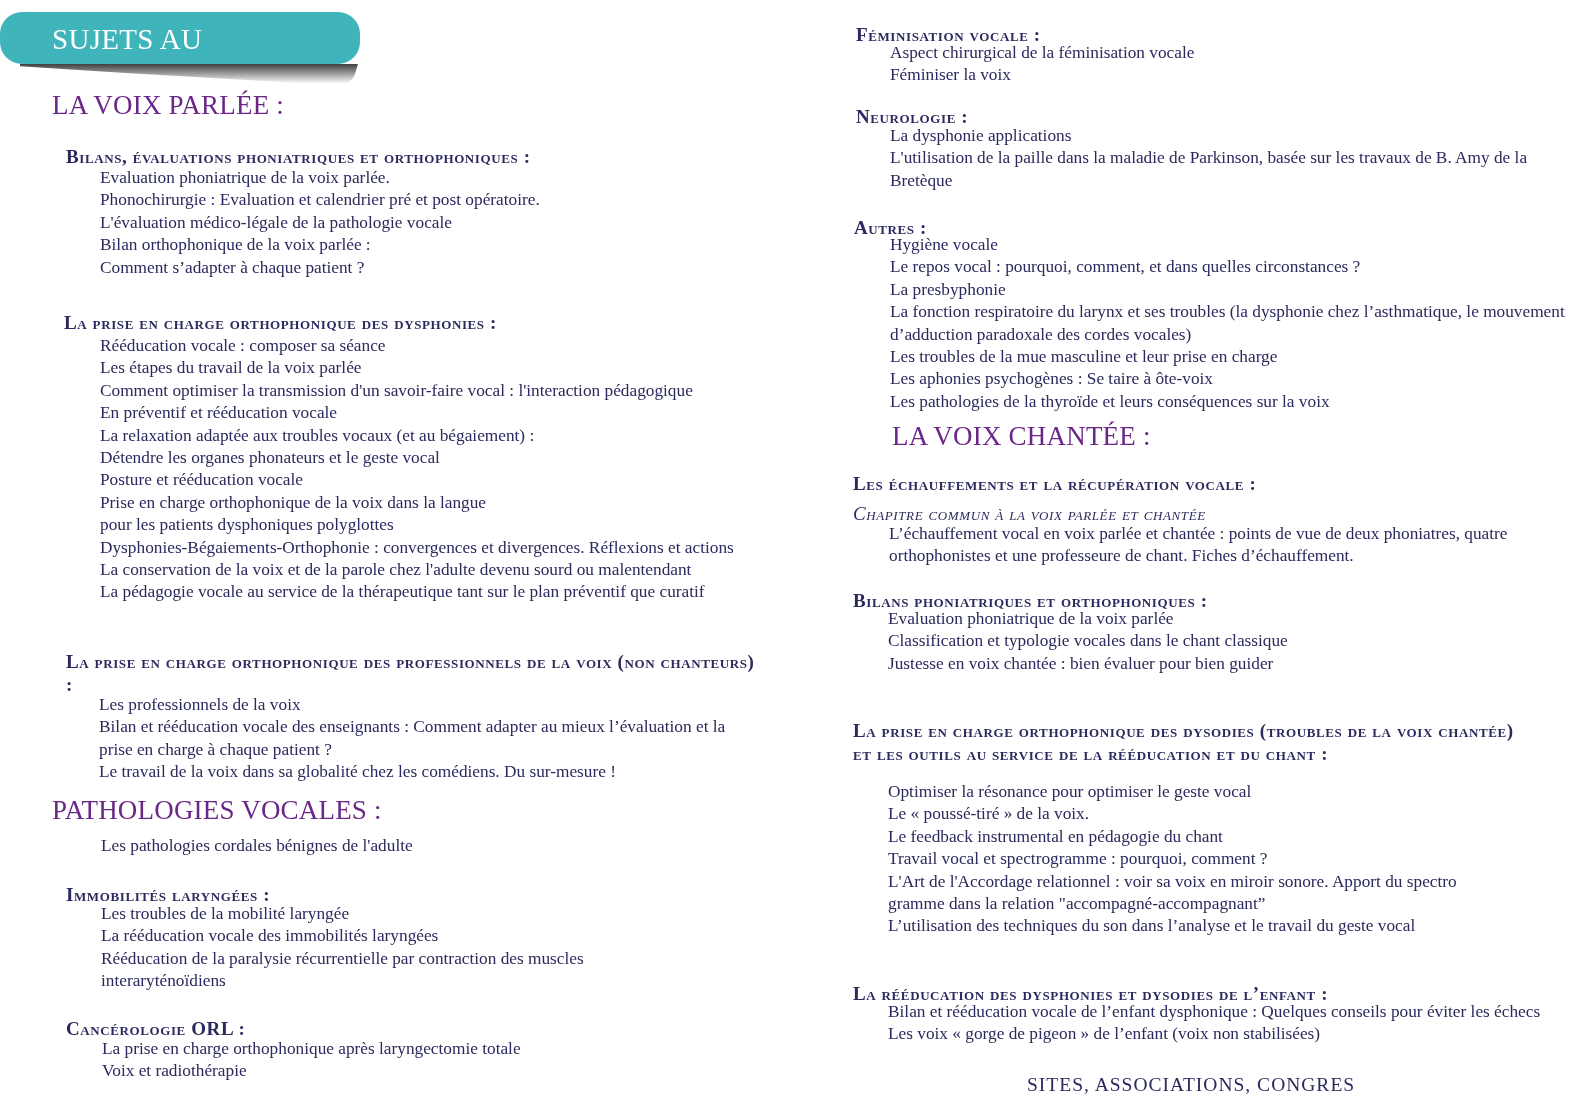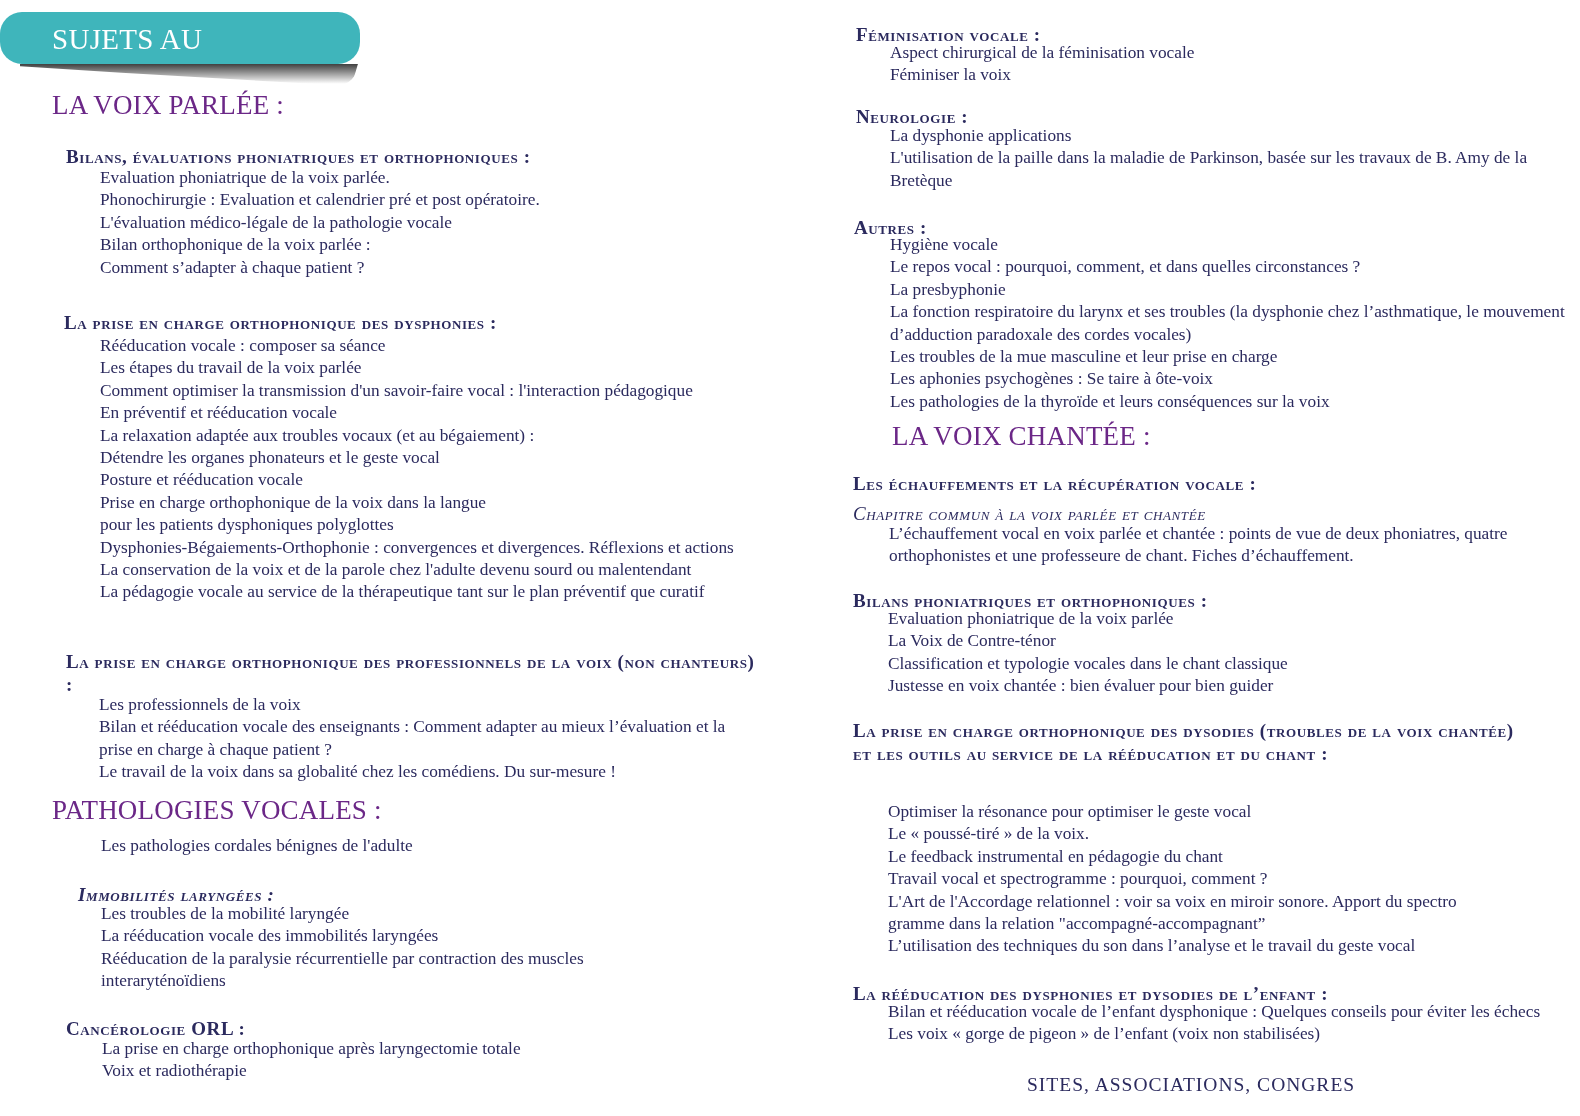--- a/index.html
+++ b/index.html
@@ -63,21 +63,21 @@
       <li>Les professionnels de la voix</li>
       <li>Bilan et rééducation vocale  des enseignants : Comment adapter au mieux l’évaluation et la prise en charge à chaque patient ?</li>
       <li>Le travail de la voix dans sa globalité chez les comédiens. Du sur-mesure !</li>
     </ul>
 
   <h1 class="major" data-pos="" style="top:795px;left:0;">PATHOLOGIES VOCALES :</h1>
   <ul class="items" data-pos="" style="top:835px;left:1px;width:650px;">
       <li>Les pathologies cordales bénignes de l'adulte</li>
     </ul>
 
-  <h2 class="cat" data-pos="" style="top:871px;left:14px;font-style:italic;">Immobilités laryngées :</h2>
+  <h2 class="cat" data-pos="" style="top:871px;left:2px;">Immobilités laryngées :</h2>
   <ul class="items" data-pos="" style="top:903px;left:1px;width:560px;">
       <li>Les troubles de la mobilité laryngée</li>
       <li>La rééducation vocale des immobilités laryngées</li>
       <li>Rééducation de la paralysie récurrentielle  par contraction des muscles interaryténoïdiens</li>
     </ul>
 
   <h2 class="cat" data-pos="" style="top:1005px;left:2px;">Cancérologie ORL :</h2>
   <ul class="items" data-pos="" style="top:1038px;left:2px;width:650px;">
       <li>La prise en charge orthophonique après laryngectomie totale</li>
       <li>Voix et radiothérapie</li>
@@ -112,27 +112,26 @@
 
   <h2 class="cat" data-pos="" style="top:460px;left:1px;">Les échauffements et la récupération vocale :</h2>
   <h3 class="cat italic" data-pos="" style="top:490px;left:1px;font-weight:normal;">Chapitre commun à la voix parlée et chantée</h3>
   <ul class="items" data-pos="" style="top:523px;left:1px;width:700px;">
       <li>L’échauffement vocal  en voix parlée et chantée : points de vue de deux phoniatres, quatre orthophonistes et une professeure de chant. Fiches d’échauffement.</li>
     </ul>
 
   <h2 class="cat" data-pos="" style="top:577px;left:1px;">Bilans phoniatriques et orthophoniques :</h2>
   <ul class="items" data-pos="" style="top:608px;left:0;width:680px;">
       <li>Evaluation phoniatrique de la voix parlée</li>
-      <li>La Voix de Contre-ténor</li>
       <li>Classification et typologie vocales dans le chant classique</li>
       <li>Justesse en voix chantée : bien évaluer pour bien guider</li>
     </ul>
 
   <h2 class="cat" data-pos="" style="top:707px;left:1px;width:680px;">La prise en charge orthophonique des dysodies (troubles de la voix chantée) et les outils au service de la rééducation et du chant :</h2>
-  <ul class="items" data-pos="" style="top:781px;left:0;width:600px;margin-top:20px;">
+  <ul class="items" data-pos="" style="top:781px;left:0;width:600px;">
       <li>Optimiser la résonance pour optimiser le geste vocal</li>
       <li>Le « poussé-tiré » de la voix.</li>
       <li>Le feedback instrumental en pédagogie du chant</li>
       <li>Travail vocal et spectrogramme : pourquoi, comment ?</li>
       <li>L'Art de l'Accordage relationnel : voir sa voix en miroir sonore.  Apport du spectro gramme dans la relation "accompagné-accompagnant”</li>
       <li>L’utilisation des techniques du son dans l’analyse et le travail du geste vocal</li>
     </ul>
 
   <h2 class="cat" data-pos="" style="top:970px;left:1px;">La rééducation des dysphonies et dysodies de l’enfant :</h2>
   <ul class="items" data-pos="" style="top:1001px;left:0;width:680px;">

